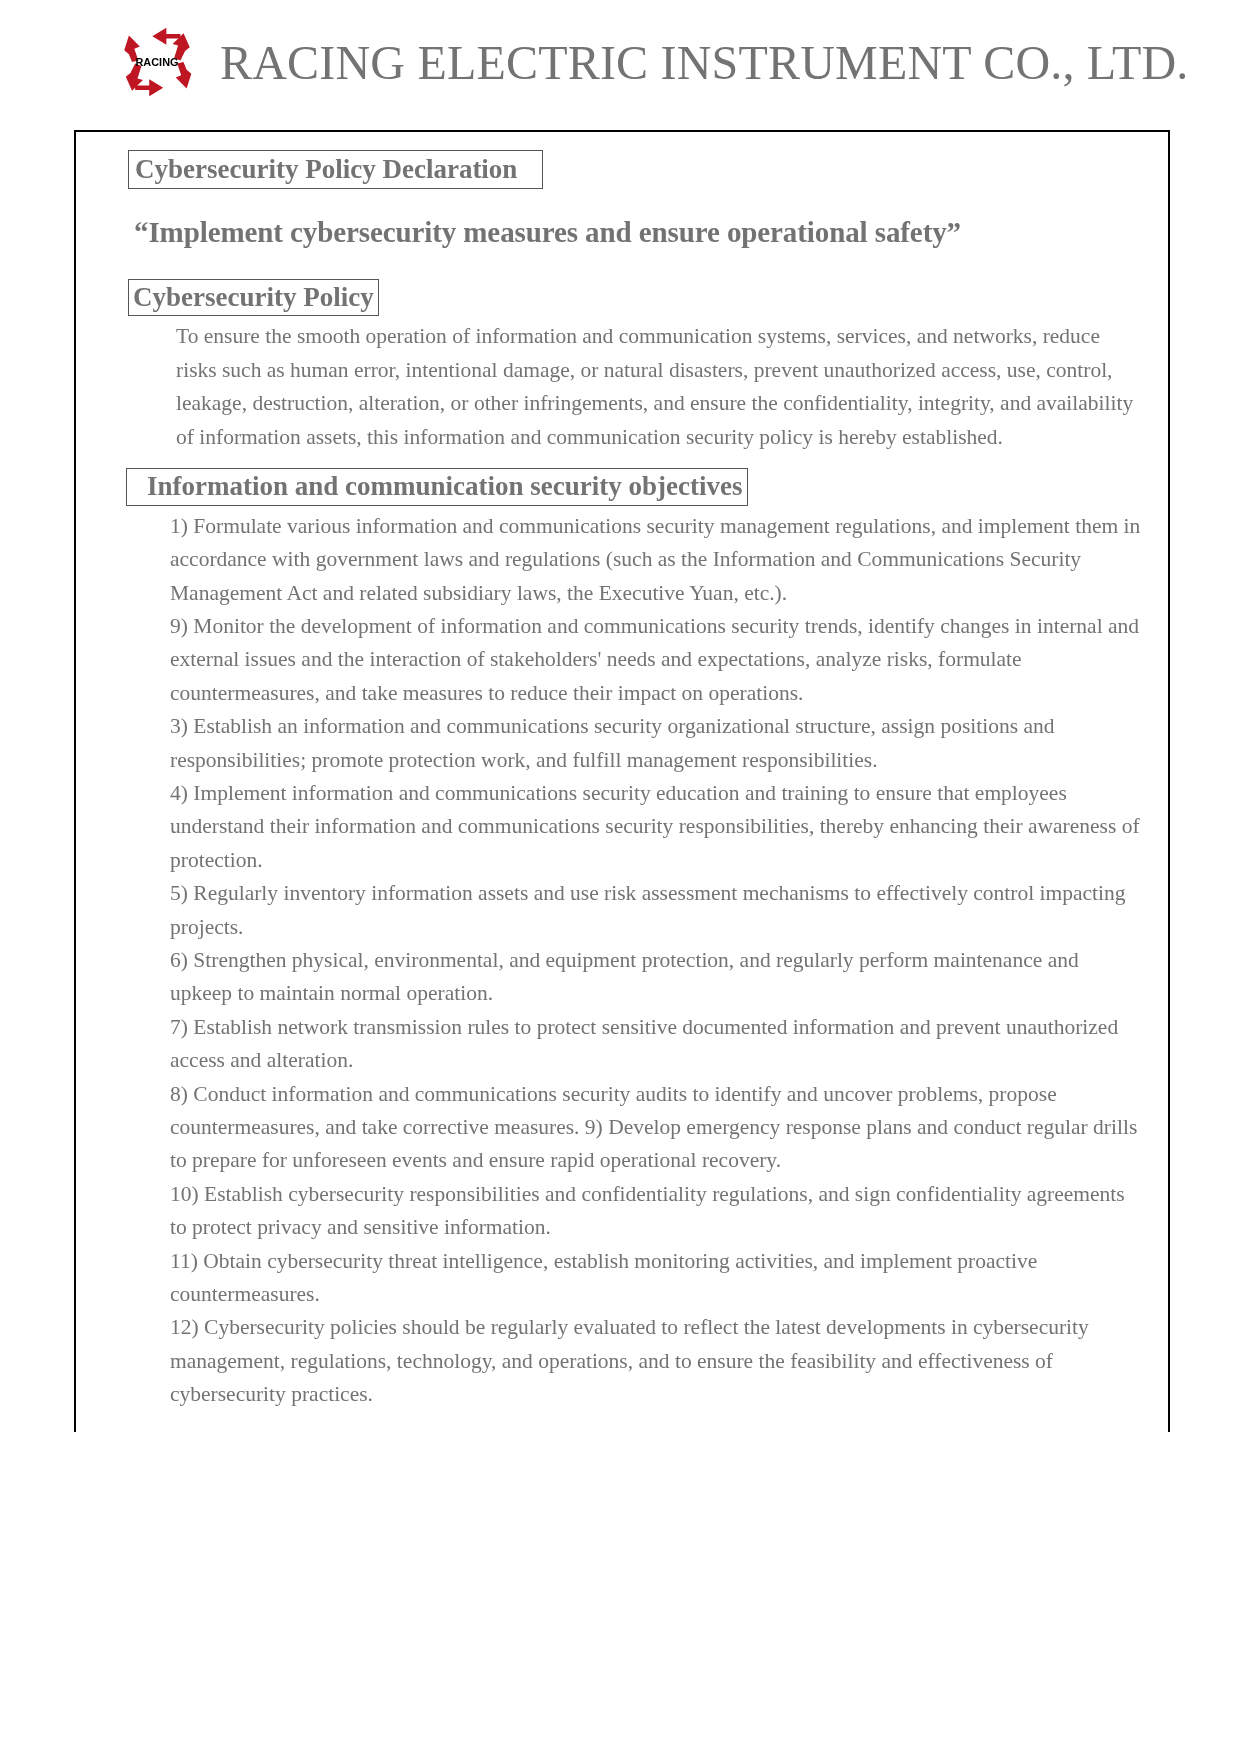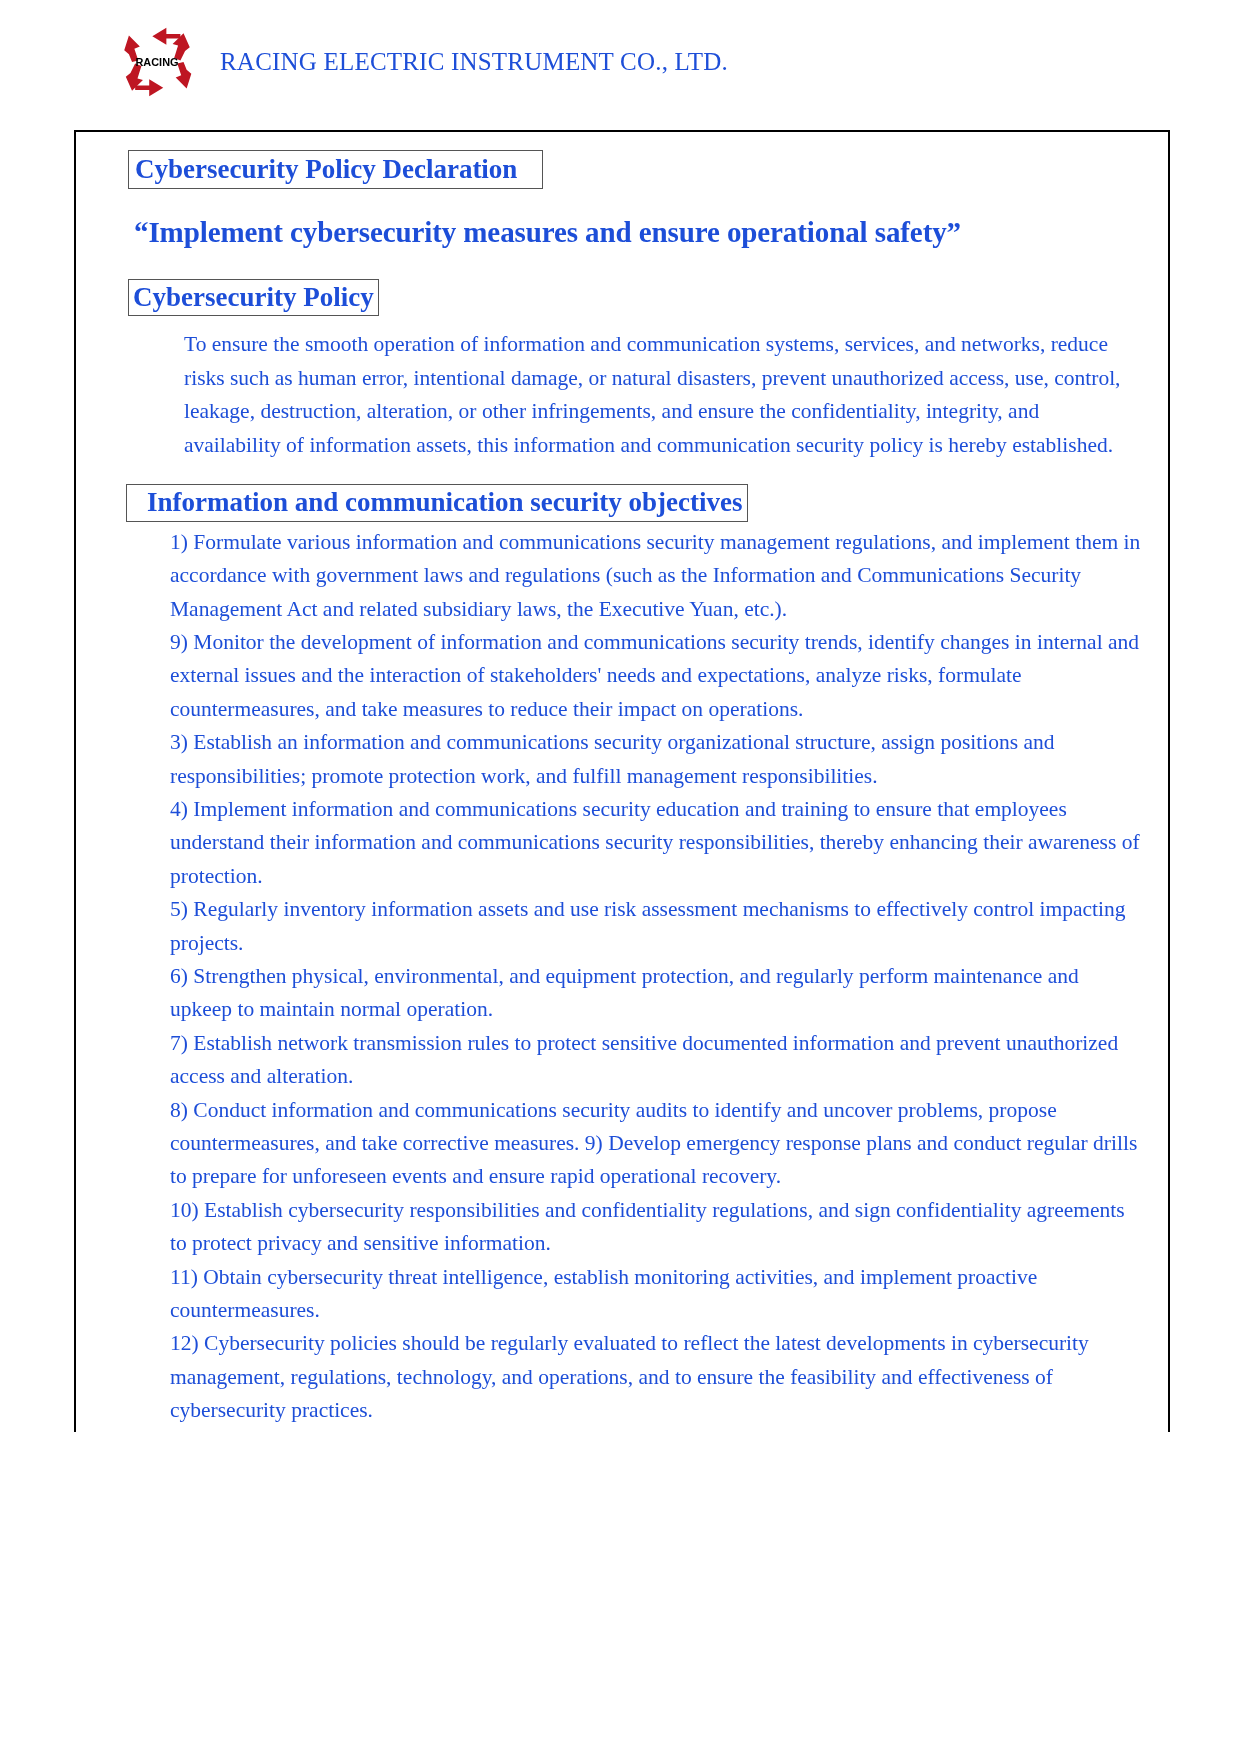--- a/index.html
+++ b/index.html
@@ -6,42 +6,42 @@
     margin: 0;
     padding: 0;
     background: #ffffff;
   }
   .page {
     position: relative;
     width: 1241px;
     height: 1432px;
     background: #ffffff;
     font-family: "Liberation Serif", "DejaVu Serif", serif;
-    color: #1d4ed8;
+    color: #737373;
     box-sizing: border-box;
     overflow: hidden;
   }
 
   
   .letterhead {
     display: flex;
     align-items: center;
     padding: 28px 0 0 118px;
     height: 96px;
     box-sizing: border-box;
   }
   .logo {
     width: 78px;
     height: 78px;
     position: relative;
     flex: 0 0 auto;
   }
   .logo svg { display: block; width: 78px; height: 78px; }
   .company-name {
-    font-size: 25px;
+    font-size: 48px;
     letter-spacing: 0.2px;
     margin-left: 24px;
     white-space: nowrap;
     font-weight: 400;
     font-family: "Liberation Serif", "DejaVu Serif", serif;
   }
 
   
   .doc-frame {
     position: absolute;
@@ -88,21 +88,21 @@
   
   .body-text {
     font-size: 21.5px;
     line-height: 33.5px;
     margin: 4px 0 0 0;
     padding-left: 72px;
     padding-right: 8px;
     text-align: left;
   }
 
-  .para { margin: 12px; }
+  .para { margin: 4px; }
 
   .objectives-list {
     font-size: 21.5px;
     line-height: 33.4px;
     padding-left: 70px;
     padding-right: 2px;
     margin-top: 4px;
   }
   .objective-item {
     margin: 0;

